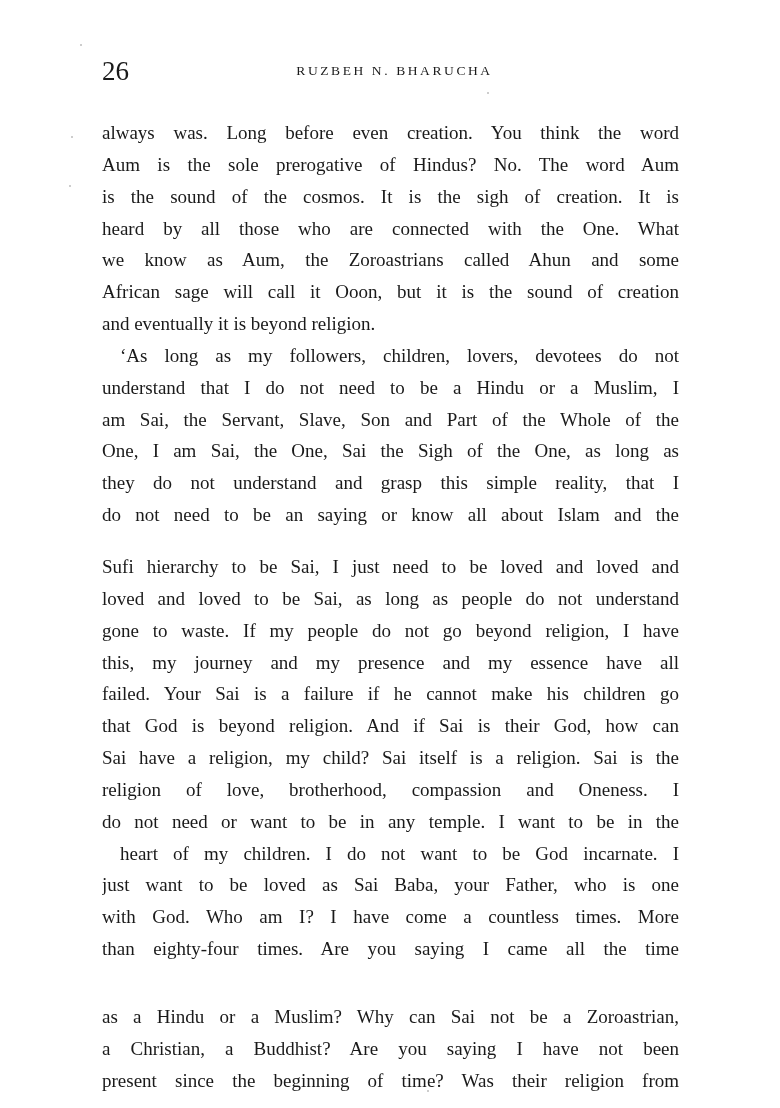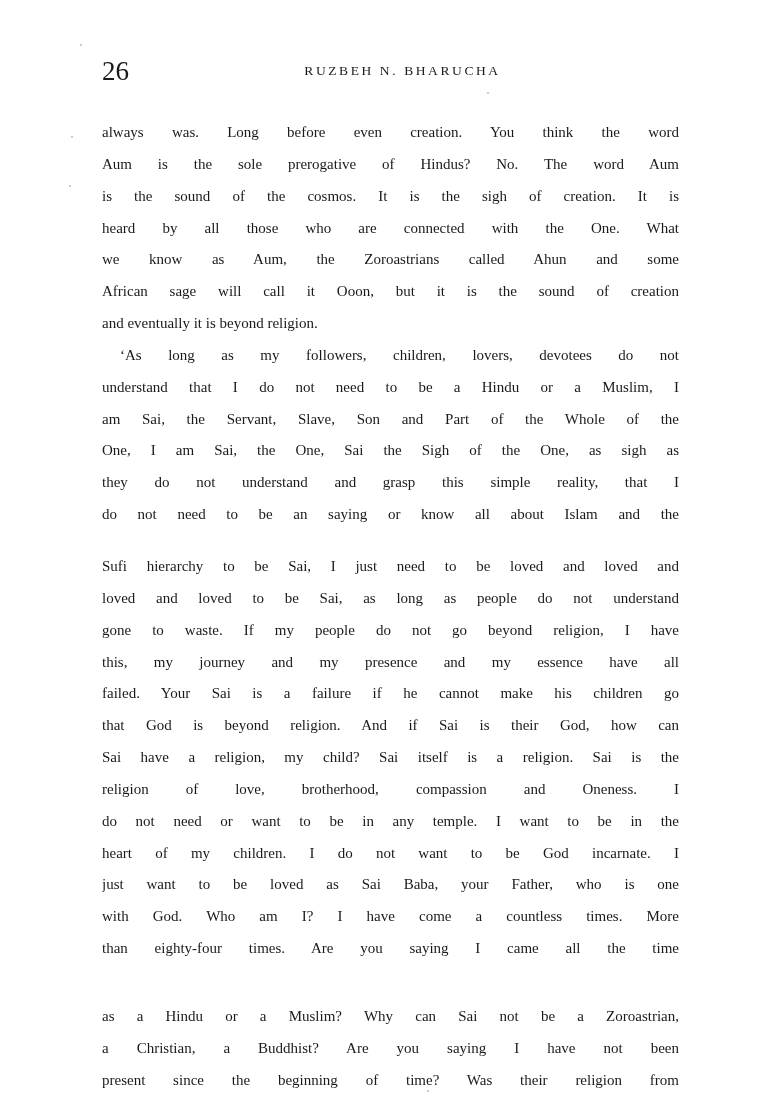--- a/index.html
+++ b/index.html
@@ -29,40 +29,40 @@
     }
     .page-number {
       position: absolute;
       left: 0;
       top: 0;
       font-size: 27px;
       line-height: 26px;
     }
     .running-title {
       position: absolute;
-      left: 12px;
+      left: 4px;
       width: 577px;
       top: 2px;
       text-align: center;
       font-size: 13.5px;
       letter-spacing: 2.6px;
       line-height: 22px;
       padding-left: 0;
     }
     .body-text {
       position: absolute;
       left: 102px;
       top: 117px;
       width: 577px;
     }
     .line {
       display: block;
       height: 31.85px;
       line-height: 31.85px;
-      font-size: 15px;
+      font-size: 19px;
       text-align: justify;
       text-align-last: justify;
       white-space: nowrap;
       word-spacing: 0;
     }
     .line.last {
       text-align-last: left;
     }
     .line.indent {
       padding-left: 18px;
@@ -93,33 +93,33 @@
       <span class="line" style="white-space: normal; overflow: hidden;">heard by all those who are connected with the One. What</span>
       <span class="line" style="white-space: normal; overflow: hidden;">we know as Aum, the Zoroastrians called Ahun and some</span>
       <span class="line" style="white-space: normal; overflow: hidden;">African sage will call it Ooon, but it is the sound of creation</span>
       <span class="line last" style="white-space: normal; overflow: hidden;">and eventually it is beyond religion.</span>
     </div>
 
     <div>
       <span class="line indent" style="white-space: normal; overflow: hidden;">‘As long as my followers, children, lovers, devotees do not</span>
       <span class="line" style="white-space: normal; overflow: hidden;">understand that I do not need to be a Hindu or a Muslim, I</span>
       <span class="line" style="white-space: normal; overflow: hidden;">am Sai, the Servant, Slave, Son and Part of the Whole of the</span>
-      <span class="line" style="white-space: normal; overflow: hidden;">One, I am Sai, the One, Sai the Sigh of the One, as sigh as</span>
+      <span class="line" style="white-space: normal; overflow: hidden;">One, I am Sai, the One, Sai the Sigh of the One, as long as</span>
       <span class="line" style="white-space: normal; overflow: hidden;">they do not understand and grasp this simple reality, that I</span>
       <span class="line" style="white-space: normal; overflow: hidden;">do not need to be an saying or know all about Islam and the</span>
       <span class="line" style="white-space: normal; overflow: hidden; margin-top: 20px;">Sufi hierarchy to be Sai, I just need to be loved and loved and</span>
       <span class="line" style="white-space: normal; overflow: hidden;">loved and loved to be Sai, as long as people do not understand</span>
       <span class="line" style="white-space: normal; overflow: hidden;">gone to waste. If my people do not go beyond religion, I have</span>
       <span class="line" style="white-space: normal; overflow: hidden;">this, my journey and my presence and my essence have all</span>
       <span class="line" style="white-space: normal; overflow: hidden;">failed. Your Sai is a failure if he cannot make his children go</span>
       <span class="line" style="white-space: normal; overflow: hidden;">that God is beyond religion. And if Sai is their God, how can</span>
       <span class="line" style="white-space: normal; overflow: hidden;">Sai have a religion, my child? Sai itself is a religion. Sai is the</span>
       <span class="line" style="white-space: normal; overflow: hidden;">religion of love, brotherhood, compassion and Oneness. I</span>
       <span class="line" style="white-space: normal; overflow: hidden;">do not need or want to be in any temple. I want to be in the</span>
-      <span class="line" style="white-space: normal; overflow: hidden;">heart of my children. I do not want to be God incarnate. I</span>
+      <span class="line" style="white-space: normal; overflow: hidden; margin-left: 18px;">heart of my children. I do not want to be God incarnate. I</span>
       <span class="line" style="white-space: normal; overflow: hidden;">just want to be loved as Sai Baba, your Father, who is one</span>
       <span class="line" style="white-space: normal; overflow: hidden;">with God. Who am I? I have come a countless times. More</span>
       <span class="line" style="white-space: normal; overflow: hidden;">than eighty-four times. Are you saying I came all the time</span>
       <span class="line" style="white-space: normal; overflow: hidden; margin-top: 36px;">as a Hindu or a Muslim? Why can Sai not be a Zoroastrian,</span>
       <span class="line" style="white-space: normal; overflow: hidden;">a Christian, a Buddhist? Are you saying I have not been</span>
       <span class="line" style="white-space: normal; overflow: hidden;">present since the beginning of time? Was their religion from</span>
     </div>
   </div>
 
   <div class="speck" style="left:80px; top:44px;"></div>

